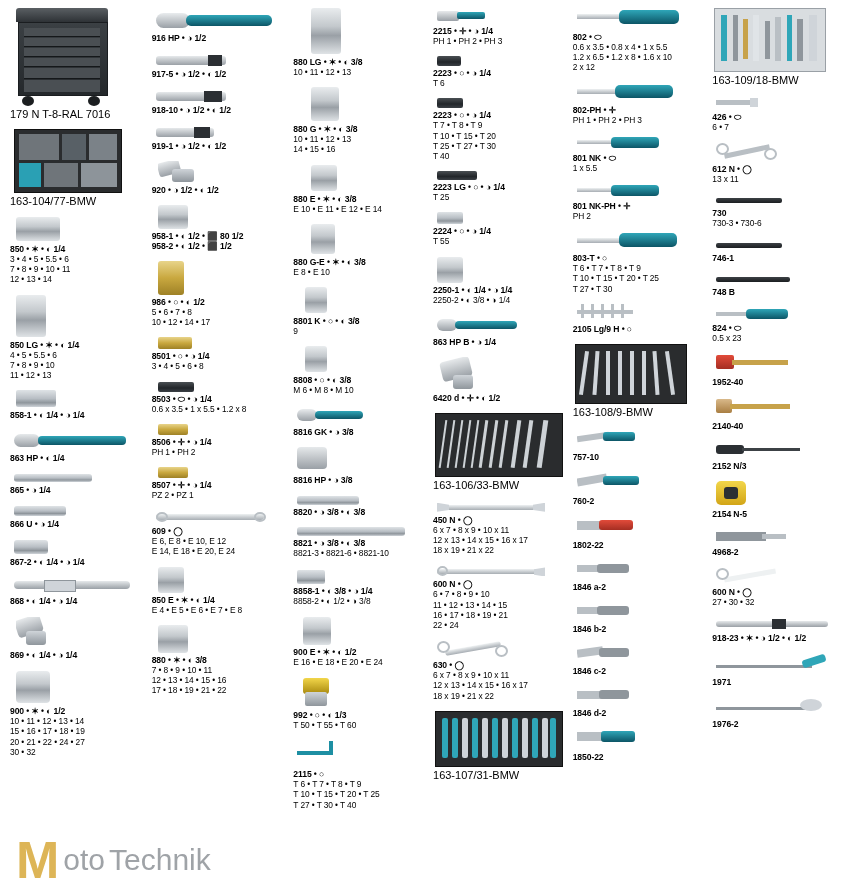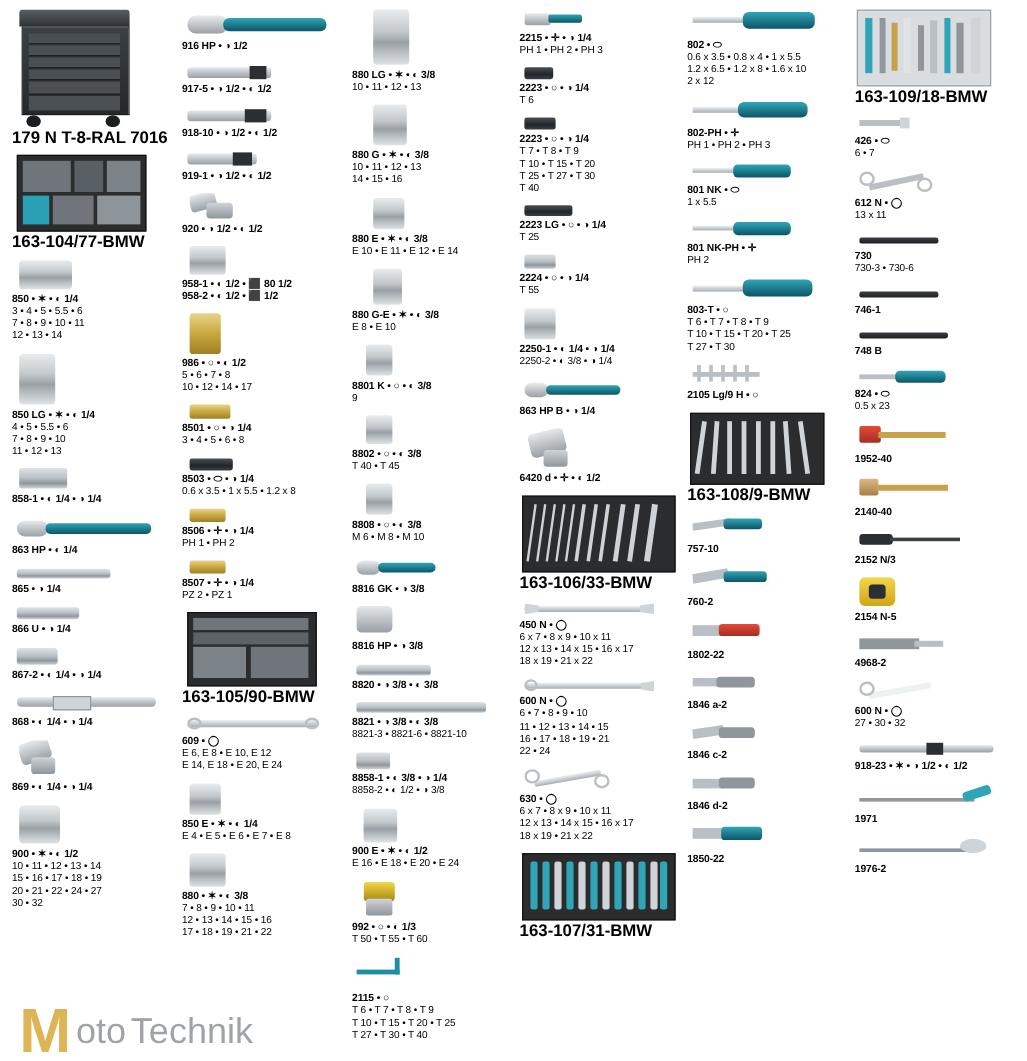--- a/index.html
+++ b/index.html
@@ -36,22 +36,22 @@
 
   .item{margin-bottom:4px;}
   .code{
     font-weight:bold;
     font-size:8.6px;
     line-height:10px;
     letter-spacing:-0.1px;
     color:#000;
   }
   .codebig{
-    font-weight:bold;
-    font-size:14px;
+    font-weight:normal;
+    font-size:11px;
     line-height:11px;
     color:#000;
   }
   .desc{
     font-size:8.4px;
     line-height:10.2px;
     color:#000;
     letter-spacing:-0.1px;
   }
 
@@ -256,29 +256,20 @@
       <div class="code">8506 • ✛ • ◑ 1/4</div>
       <div class="desc">PH 1 • PH 2</div>
     </div>
 
     <div class="item">
       <div class="art gold" style="width:30px;height:11px;margin:3px 0 2px 6px;border-radius:2px;"></div>
       <div class="code">8507 • ✛ • ◑ 1/4</div>
       <div class="desc">PZ 2 • PZ 1</div>
     </div>
 
-    <div class="item">
-      <div class="art tray" style="width:106px;height:60px;margin:3px 0 3px 4px;">
-        <div style="position:absolute;left:4px;top:4px;width:96px;height:10px;background:#6f757a;"></div>
-        <div style="position:absolute;left:4px;top:16px;width:96px;height:10px;background:#5b6268;"></div>
-        <div style="position:absolute;left:4px;top:28px;width:44px;height:26px;background:#7b8288;"></div>
-        <div style="position:absolute;left:52px;top:28px;width:48px;height:26px;background:#6f757a;"></div>
-      </div>
-      <div class="codebig">163-105/90-BMW</div>
-    </div>
 
     <div class="item">
       <div class="art" style="width:112px;height:14px;margin:3px 0 2px 4px;">
         <div style="position:absolute;left:0;top:4px;width:108px;height:6px;background:linear-gradient(180deg,#eef1f2,#a7adb3);border-radius:3px;"></div>
         <div style="position:absolute;left:0;top:2px;width:12px;height:10px;border:2px solid #b9bfc4;border-radius:50%;box-sizing:border-box;"></div>
         <div style="position:absolute;left:98px;top:2px;width:12px;height:10px;border:2px solid #b9bfc4;border-radius:50%;box-sizing:border-box;"></div>
       </div>
       <div class="code">609 • ◯</div>
       <div class="desc" style="white-space:pre-line">E 6, E 8 • E 10, E 12
 E 14, E 18 • E 20, E 24</div>
@@ -326,25 +317,20 @@
       <div class="code">880 G-E • ✶ • ◐ 3/8</div>
       <div class="desc">E 8 • E 10</div>
     </div>
 
     <div class="item">
       <div class="art met socket" style="width:22px;height:26px;margin:3px 0 3px 12px;border-radius:3px;"></div>
       <div class="code">8801 K • ○ • ◐ 3/8</div>
       <div class="desc">9</div>
     </div>
 
-    <div class="item">
-      <div class="art met socket" style="width:22px;height:24px;margin:3px 0 3px 12px;border-radius:3px;"></div>
-      <div class="code">8802 • ○ • ◐ 3/8</div>
-      <div class="desc">T 40 • T 45</div>
-    </div>
 
     <div class="item">
       <div class="art met socket" style="width:22px;height:26px;margin:3px 0 3px 12px;border-radius:3px;"></div>
       <div class="code">8808 • ○ • ◐ 3/8</div>
       <div class="desc">M 6 • M 8 • M 10</div>
     </div>
 
     <div class="item">
       <div class="art" style="width:70px;height:20px;margin:3px 0 2px 4px;">
         <div style="position:absolute;left:0;top:4px;width:20px;height:12px;background:linear-gradient(180deg,#e9ecee,#9aa0a6);border-radius:6px;"></div>
@@ -642,20 +628,27 @@
 
 
     <div class="item">
       <div class="art" style="width:56px;height:20px;margin:3px 0 2px 4px;">
         <div style="position:absolute;left:0;top:5px;width:24px;height:7px;background:#b9bfc4;"></div>
         <div style="position:absolute;left:20px;top:4px;width:32px;height:9px;background:#8f969c;border-radius:3px;"></div>
       </div>
       <div class="code">1846 a-2</div>
     </div>
 
+    <div class="item">
+      <div class="art" style="width:56px;height:20px;margin:3px 0 2px 4px;">
+        <div style="position:absolute;left:0;top:5px;width:24px;height:7px;background:#b9bfc4;"></div>
+        <div style="position:absolute;left:20px;top:4px;width:32px;height:9px;background:#8f969c;border-radius:3px;"></div>
+      </div>
+      <div class="code">1846 b-2</div>
+    </div>
 
     <div class="item">
       <div class="art" style="width:56px;height:20px;margin:3px 0 2px 4px;">
         <div style="position:absolute;left:0;top:4px;width:26px;height:8px;background:#b9bfc4;transform:rotate(-8deg);"></div>
         <div style="position:absolute;left:22px;top:4px;width:30px;height:9px;background:#8f969c;border-radius:3px;"></div>
       </div>
       <div class="code">1846 c-2</div>
     </div>
 
     <div class="item">

